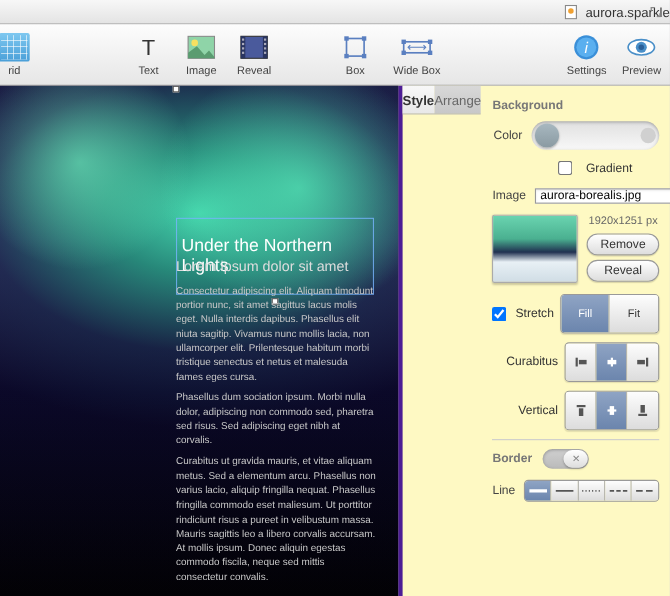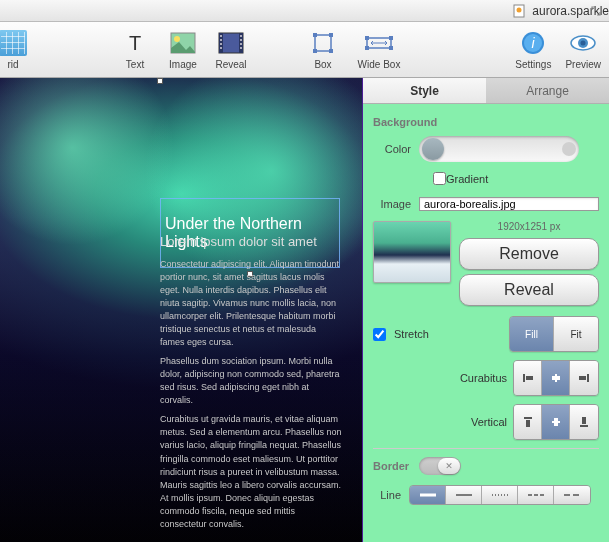--- a/index.html
+++ b/index.html
@@ -18,40 +18,40 @@
 .canvas{flex:1;background:#0a0828;position:relative;overflow:hidden}
 .aurora{position:absolute;inset:0;background:radial-gradient(ellipse 120% 60% at 50% 25%,rgba(70,230,180,0.9) 0%,rgba(40,180,140,0.7) 20%,rgba(30,60,90,0.4) 45%,rgba(20,15,45,0.1) 70%),linear-gradient(180deg,#1a1640 0%,#2a2455 30%,#0a0828 60%,#000 100%)}
 .aurora::before{content:"";position:absolute;inset:0;background:radial-gradient(ellipse 40% 30% at 20% 15%,rgba(120,255,200,0.6),transparent 70%),radial-gradient(ellipse 50% 35% at 75% 20%,rgba(90,240,190,0.7),transparent 70%)}
 .textbox{position:absolute;left:160px;top:120px;width:180px}
 .textbox .sel{border:1px solid rgba(120,180,255,0.8);padding:16px 4px;color:#fff;font-size:16px;font-weight:400;position:relative}
 .handle{width:6px;height:6px;background:#fff;border:1px solid #555;position:absolute}
 .canvas>.handle{left:157px;top:0}
 .textbox .handle{left:50%;margin-left:-3px;bottom:-9px}
 .body-text{position:absolute;left:160px;top:155px;right:20px;color:#c8c8c8;font-size:9px;line-height:1.45}
 .body-text p{margin-bottom:6px}
-.inspector{width:247px;background:#86efac;border-left:1px solid #4c1d95;display:flex;flex-direction:column}
+.inspector{width:247px;background:#fef9c3;border-left:4px solid #4c1d95;display:flex;flex-direction:row}
 .insp-tabs{display:flex;height:26px;border-bottom:1px solid #b0b0b0}
 .insp-tab{flex:1;display:flex;align-items:center;justify-content:center;font-size:12px;cursor:pointer}
 .insp-tab.active{background:linear-gradient(#f8f8f8,#e8e8e8);font-weight:600}
 .insp-tab:not(.active){background:linear-gradient(#d8d8d8,#c8c8c8);color:#666}
 .insp-body{padding:8px 10px;overflow-y:auto;flex:1}
 .sect-h{font-size:11px;font-weight:700;color:#777;margin:4px 0 8px}
 .row{display:flex;align-items:center;gap:8px;margin-bottom:10px}
 .lbl-l{width:38px;text-align:right;font-size:11px;color:#444}
 .colorwell{width:160px;height:26px;border-radius:13px;background:linear-gradient(#e0e0e0,#f8f8f8);box-shadow:inset 0 1px 3px rgba(0,0,0,0.3);position:relative;display:flex;align-items:center;padding:0 3px;justify-content:space-between}
 .colorwell .swatch{width:22px;height:22px;border-radius:50%;background:linear-gradient(#a8b8c0,#8a9aa2);box-shadow:0 1px 2px rgba(0,0,0,0.3)}
 .colorwell .sw2{width:14px;height:14px;border-radius:50%;background:#d0d0d0}
-.chk{display:flex;align-items:center;gap:0;font-size:11px;margin-left:60px}
+.chk{display:flex;align-items:center;gap:12px;font-size:11px;margin-left:60px}
 .chk input{margin:0}
 .img-input{flex:1;height:14px;border:1px solid #999;background:#fff;padding:0 4px;font-size:11px;box-shadow:inset 0 1px 2px rgba(0,0,0,0.1)}
 .thumb-area{display:flex;gap:8px;margin:6px 0 10px 0}
 .thumb{width:78px;height:62px;border:1px solid #aaa;background:linear-gradient(180deg,#6ad4b0 0%,#4ab090 35%,#203050 55%,#e8f0f5 70%,#d0dde5 100%);border-radius:2px;box-shadow:0 1px 2px rgba(0,0,0,0.2)}
 .thumb-r{flex:1;display:flex;flex-direction:column;gap:4px}
 .dim{font-size:10px;color:#666;text-align:center;margin-bottom:2px}
-.pillbtn{height:32px;border-radius:10px;background:linear-gradient(#fff,#ddd);border:1px solid #999;font-size:16px;display:flex;align-items:center;justify-content:center;cursor:pointer;box-shadow:0 1px 1px rgba(0,0,0,0.15)}
+.pillbtn{height:20px;border-radius:10px;background:linear-gradient(#fff,#ddd);border:1px solid #999;font-size:11px;display:flex;align-items:center;justify-content:center;cursor:pointer;box-shadow:0 1px 1px rgba(0,0,0,0.15)}
 .optrow{display:flex;align-items:center;gap:6px;margin-bottom:8px;justify-content:flex-end}
 .optlbl{font-size:11px;color:#333}
 .seg{display:flex;border:1px solid #999;border-radius:4px;overflow:hidden;height:36px;box-shadow:0 1px 1px rgba(0,0,0,0.1)}
 .seg .s{width:36px;display:flex;align-items:center;justify-content:center;background:linear-gradient(#fdfdfd,#dcdcdc);border-right:1px solid #aaa;font-size:10px;cursor:pointer}
 .seg .s:last-child{border-right:none}
 .seg .s.on{background:linear-gradient(#8fa4c4,#6b85ad);color:#fff}
 .aseg .s{width:28px}
 .border-row{display:flex;align-items:center;gap:10px;margin-top:8px}
 .switch{width:42px;height:18px;border-radius:9px;background:linear-gradient(#d0d0d0,#bababa);box-shadow:inset 0 1px 3px rgba(0,0,0,0.3);position:relative;display:flex;align-items:center}
 .switch .knob{width:22px;height:16px;border-radius:8px;background:linear-gradient(#fff,#ddd);margin-left:19px;box-shadow:0 1px 2px rgba(0,0,0,0.3);display:flex;align-items:center;justify-content:center;color:#888;font-size:9px}

